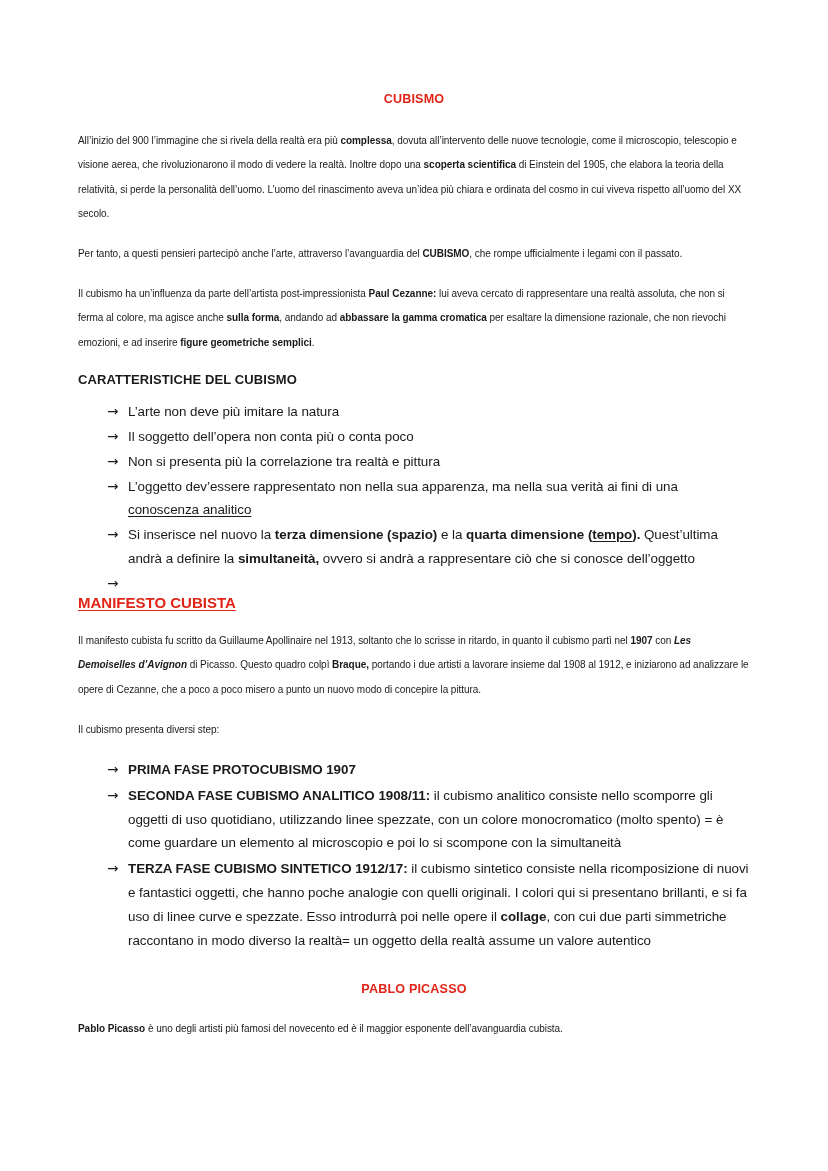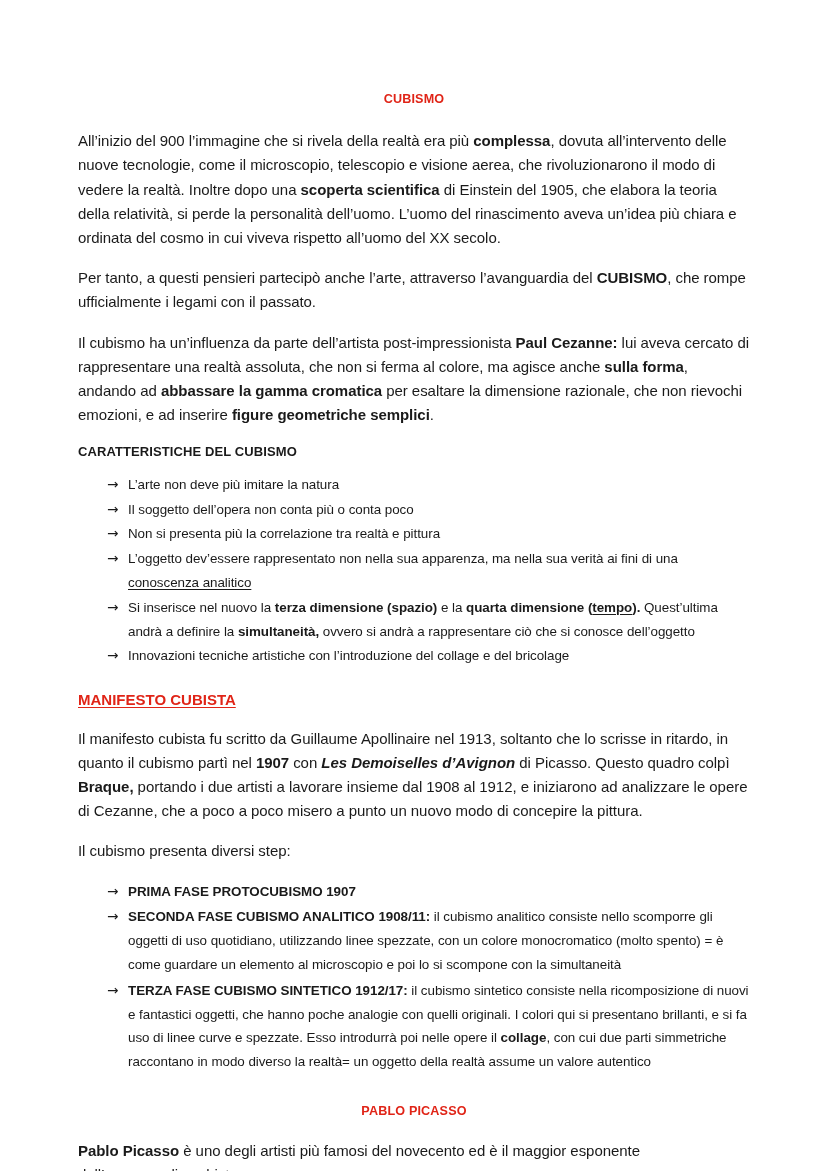--- a/index.html
+++ b/index.html
@@ -54,21 +54,21 @@
     text-decoration: underline;
     text-underline-offset: 2px;
     margin: 6px 0 16px 0;
     line-height: 1.35;
     display: inline-block;
   }
   .heading-red-wrap { margin: 0; }
 
   
   p.para {
-    font-size: 15px;
+    font-size: 10px;
     line-height: 24.2px;
     margin: 0 0 16px 0;
     color: #1a1a1a;
     text-align: left;
     letter-spacing: -0.05px;
   }
   p.para:last-child { margin-bottom: 4px; }
 
   b, strong { font-weight: bold; }
   i, em { font-style: italic; }
@@ -139,21 +139,20 @@
       <li>
         <span class="arrow">→</span>
         <span>L’oggetto dev’essere rappresentato non nella sua apparenza, ma nella sua verità ai fini di una </span><span class="u">conoscenza analitico</span>
       </li>
       <li>
         <span class="arrow">→</span>
         <span>Si inserisce nel nuovo la </span><b>terza dimensione (spazio)</b><span> e la </span><b>quarta dimensione (</b><span class="bu">tempo</span><b>).</b><span> Quest’ultima andrà a definire la </span><b>simultaneità,</b><span> ovvero si andrà a rappresentare ciò che si conosce dell’oggetto</span>
       </li>
       <li>
         <span class="arrow">→</span>
-        <span>Innovazioni tecniche artistiche con l’introduzione del collage e del bricolage</span>
       </li>
     </ul>
 
     <div class="heading-red-wrap">
       <h2 class="heading-left-red">MANIFESTO CUBISTA</h2>
     </div>
 
     <p class="para">
       <span>Il manifesto cubista fu scritto da Guillaume Apollinaire nel 1913, soltanto che lo scrisse in ritardo, in quanto il cubismo partì nel </span><b>1907</b><span> con </span><b><i>Les Demoiselles d’Avignon</i></b><span> di Picasso. Questo quadro colpì </span><b>Braque,</b><span> portando i due artisti a lavorare insieme dal 1908 al 1912, e iniziarono ad analizzare le opere di Cezanne, che a poco a poco misero a punto un nuovo modo di concepire la pittura.</span>
     </p>

